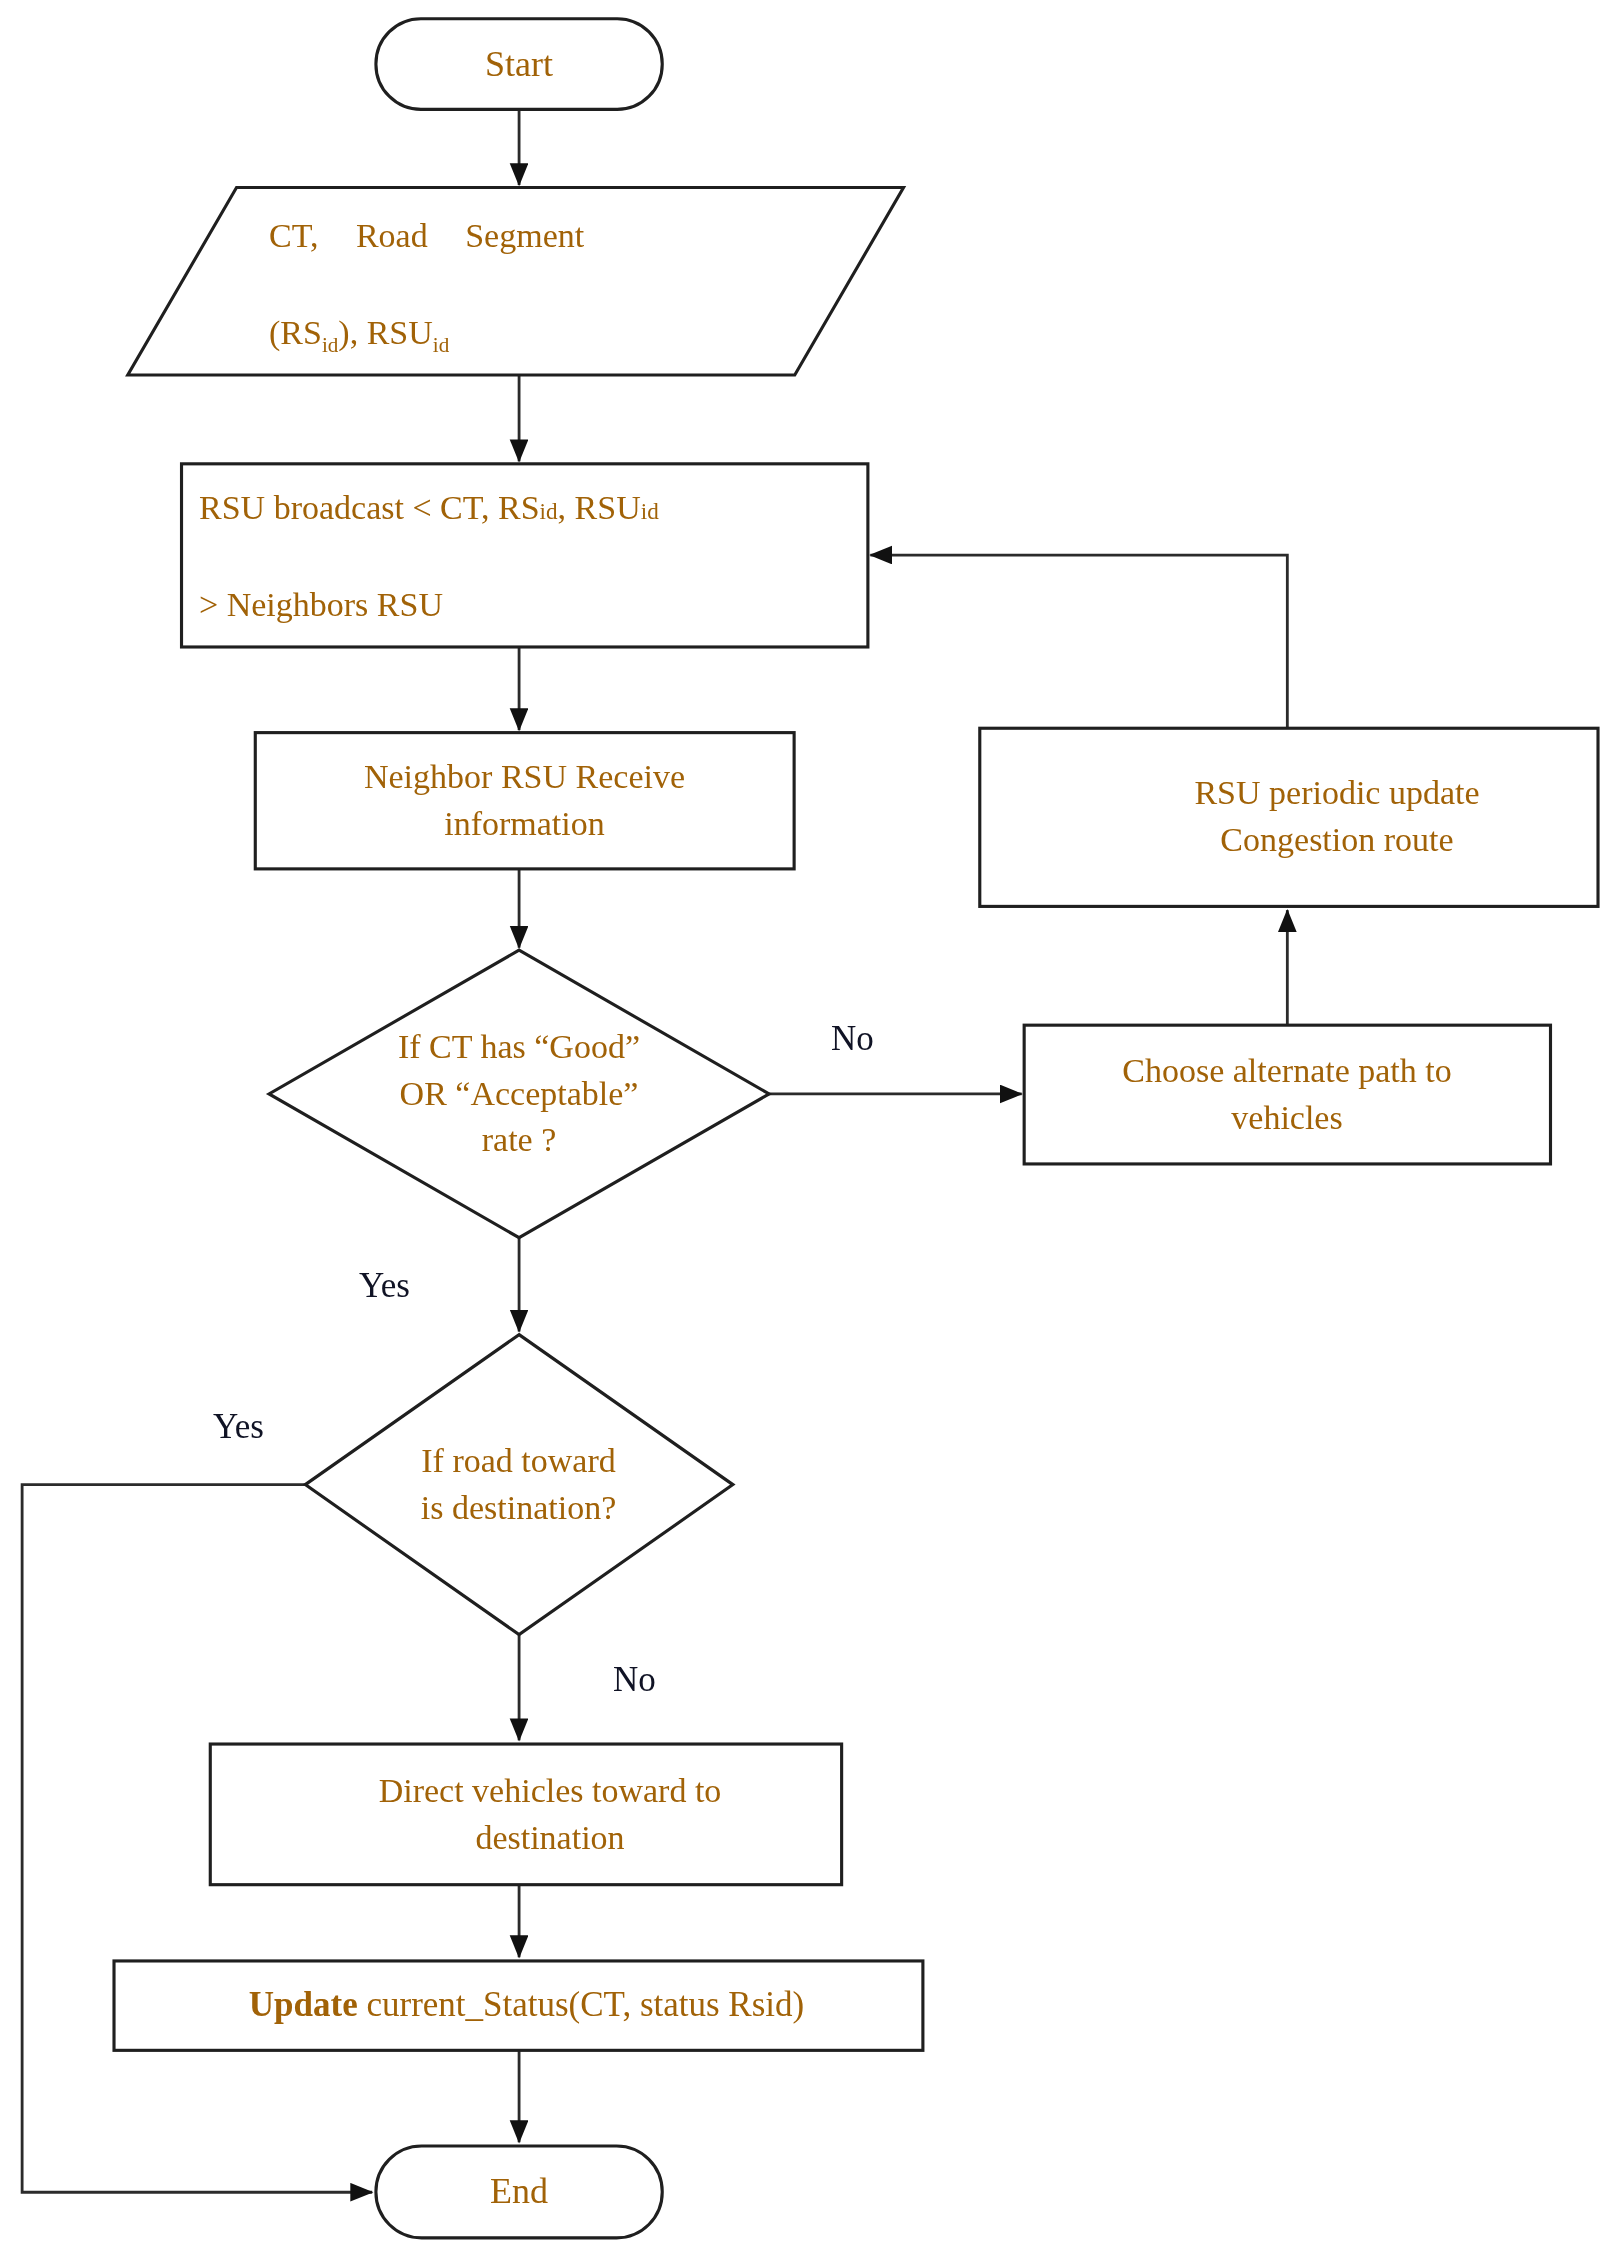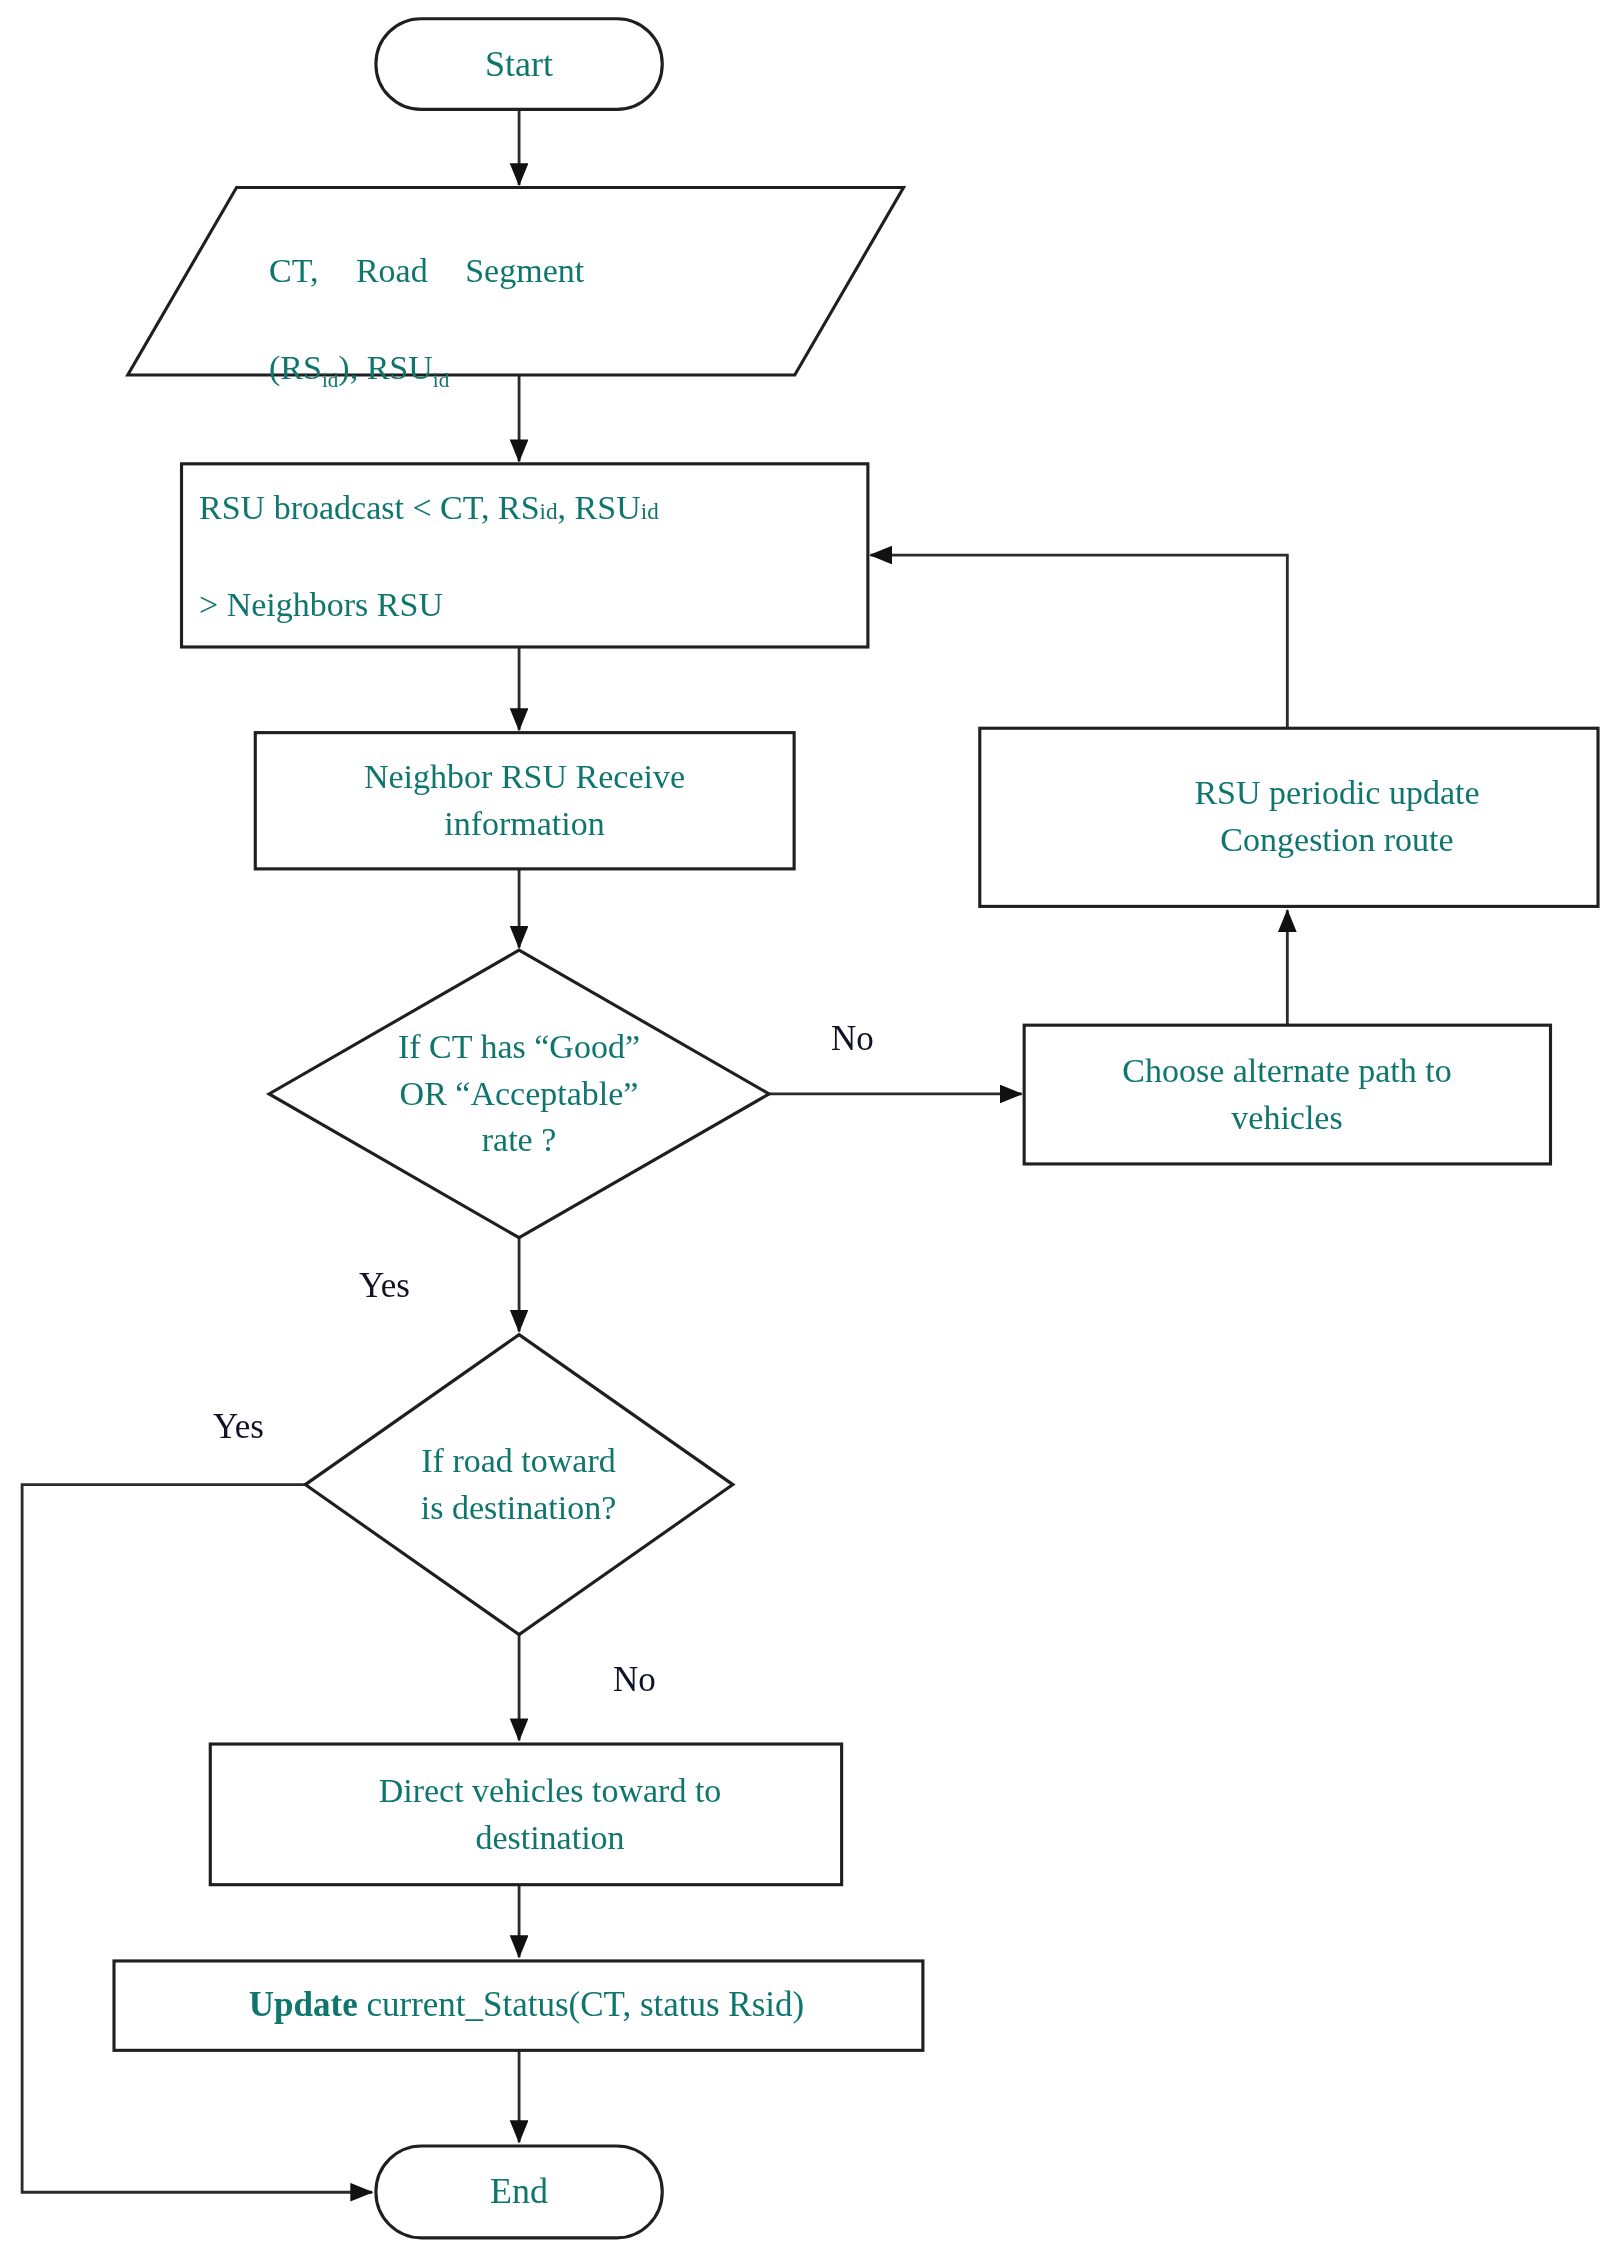--- a/index.html
+++ b/index.html
@@ -9,21 +9,21 @@
     background:#ffffff;
     font-family:"Liberation Serif", serif;
     color:#101325;
   }
   svg.wires{position:absolute;left:0;top:0;width:1617px;height:2261px;}
   .shape{fill:#ffffff;stroke:#1f1f1f;stroke-width:5;}
   .wire{fill:none;stroke:#2b2b2b;stroke-width:4.5;}
   .lbl{
     position:absolute;display:flex;flex-direction:column;
     align-items:center;justify-content:center;
-    font-size:34px;line-height:1.38;color:#0f766e;
+    font-size:34px;line-height:1.38;color:#a16207;
     text-align:center;white-space:nowrap;
   }
   .lbl .ln{display:block;}
   .left{align-items:flex-start;text-align:left;}
   .wide1{word-spacing:29px;}
   .subscript{font-size:0.62em;vertical-align:sub;line-height:0;}
   .smallid{font-size:0.68em;}
   .edge-label{position:absolute;font-size:35px;color:#101325;white-space:nowrap;}
   .terminator-text{font-size:36px;}
   .boldword{font-weight:bold;}
@@ -64,21 +64,21 @@
     <polygon class="shape" points="830,2135 1172,2375 830,2615 488,2375"></polygon>
     <rect class="shape" x="336" y="2790" width="1010" height="225"></rect>
     <rect class="shape" x="182" y="3137" width="1294" height="143"></rect>
     <rect class="shape" x="601" y="3433" width="458" height="147" rx="73" ry="73"></rect>
   </svg>
 
   <div class="lbl terminator-text" style="left:376px;top:19px;width:286px;height:91px;">
     <span class="ln">Start</span>
   </div>
 
-  <div class="lbl left" style="left:269px;top:213px;width:475px;height:144px;justify-content:space-between;margin-top:35px;">
+  <div class="lbl left" style="left:269px;top:213px;width:475px;height:144px;justify-content:space-between;">
     <span class="ln wide1">CT, Road Segment</span>
     <span class="ln"><span>(RS</span><span class="subscript">id</span><span>), RSU</span><span class="subscript">id</span></span>
   </div>
 
   <div class="lbl left" style="left:199px;top:485px;width:675px;height:144px;justify-content:space-between;">
     <span class="ln"><span>RSU broadcast &lt; CT, RS</span><span class="smallid">id</span><span>, RSU</span><span class="smallid">id</span></span>
     <span class="ln">&gt; Neighbors RSU</span>
   </div>
 
   <div class="lbl" style="left:255px;top:733px;width:539px;height:136px;">

